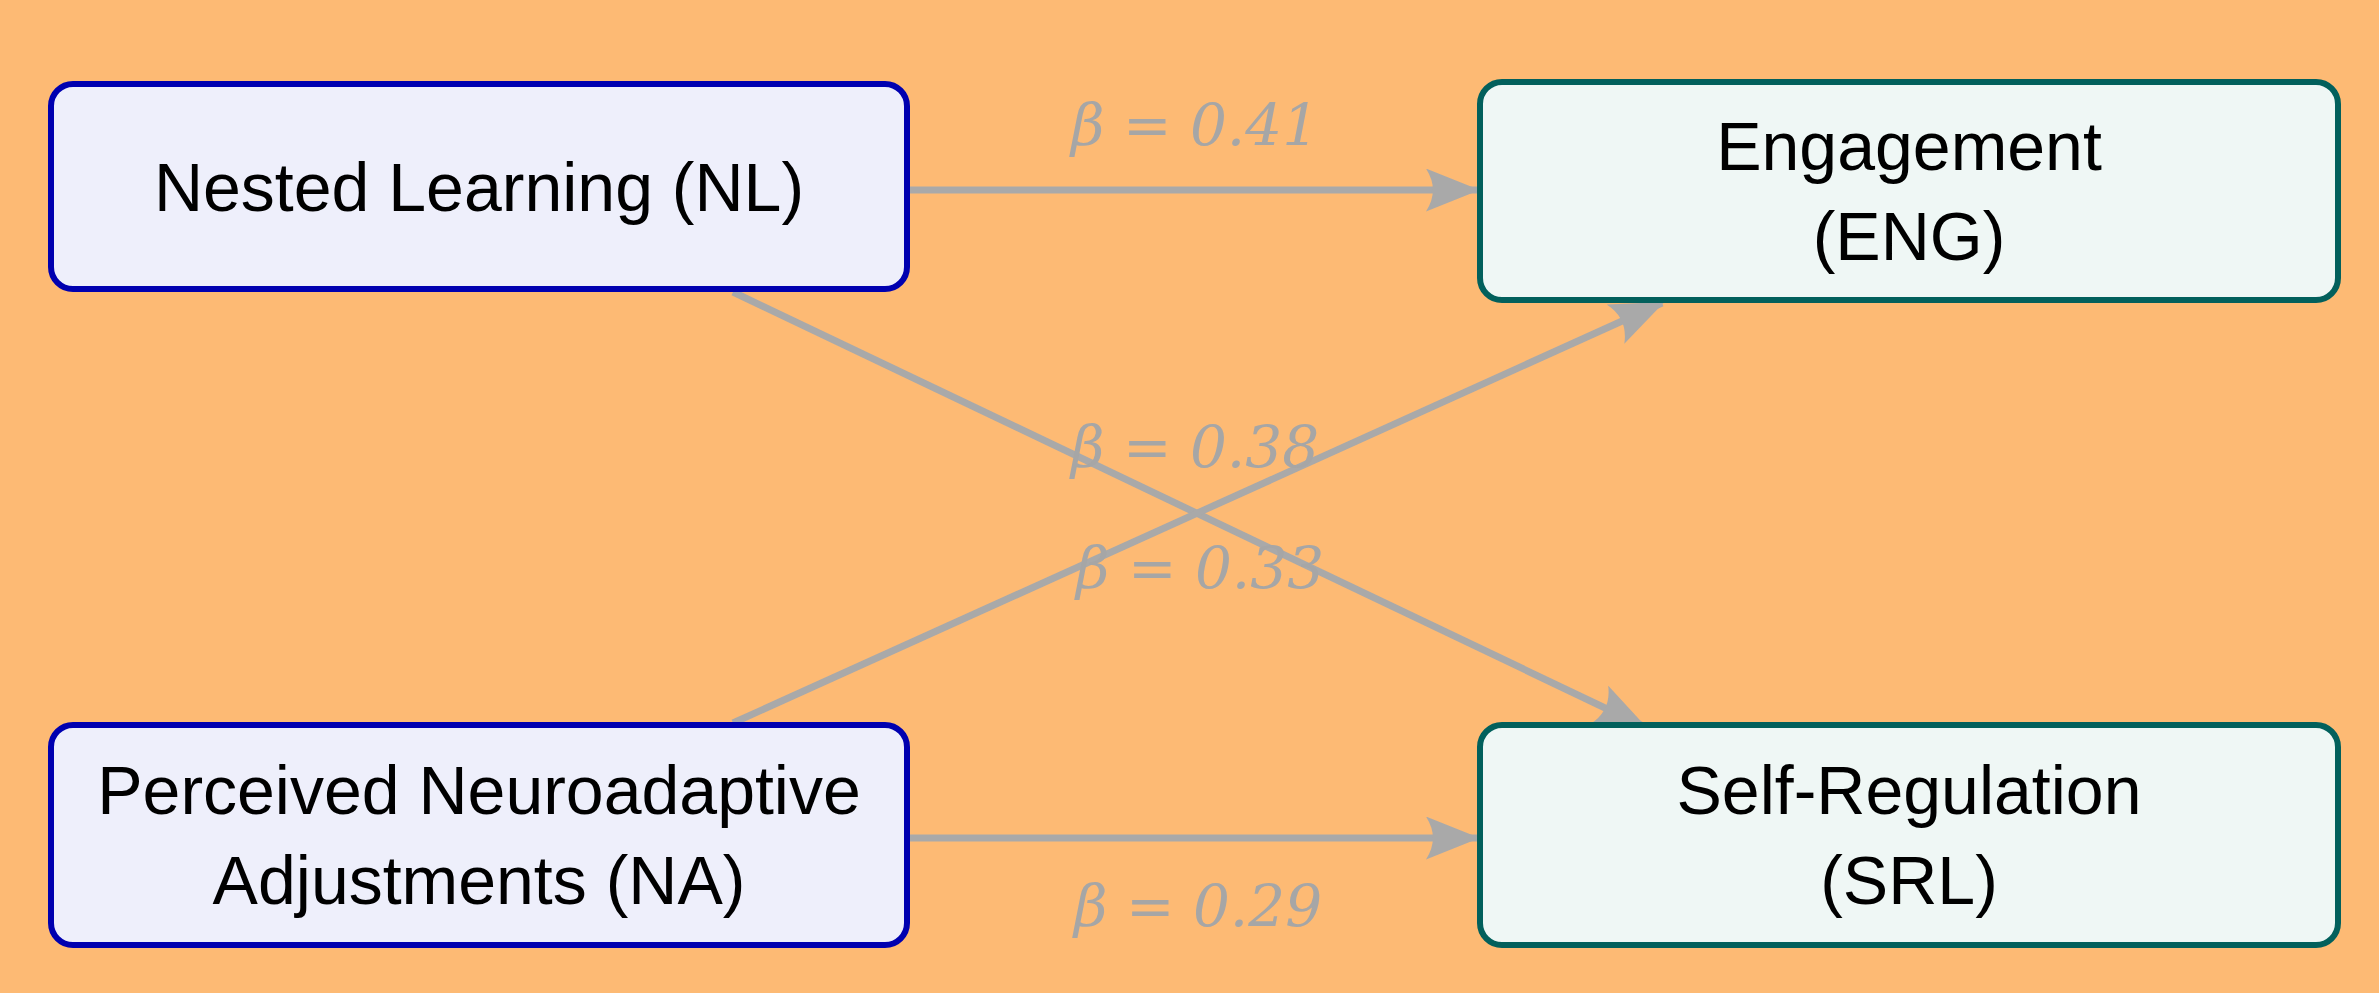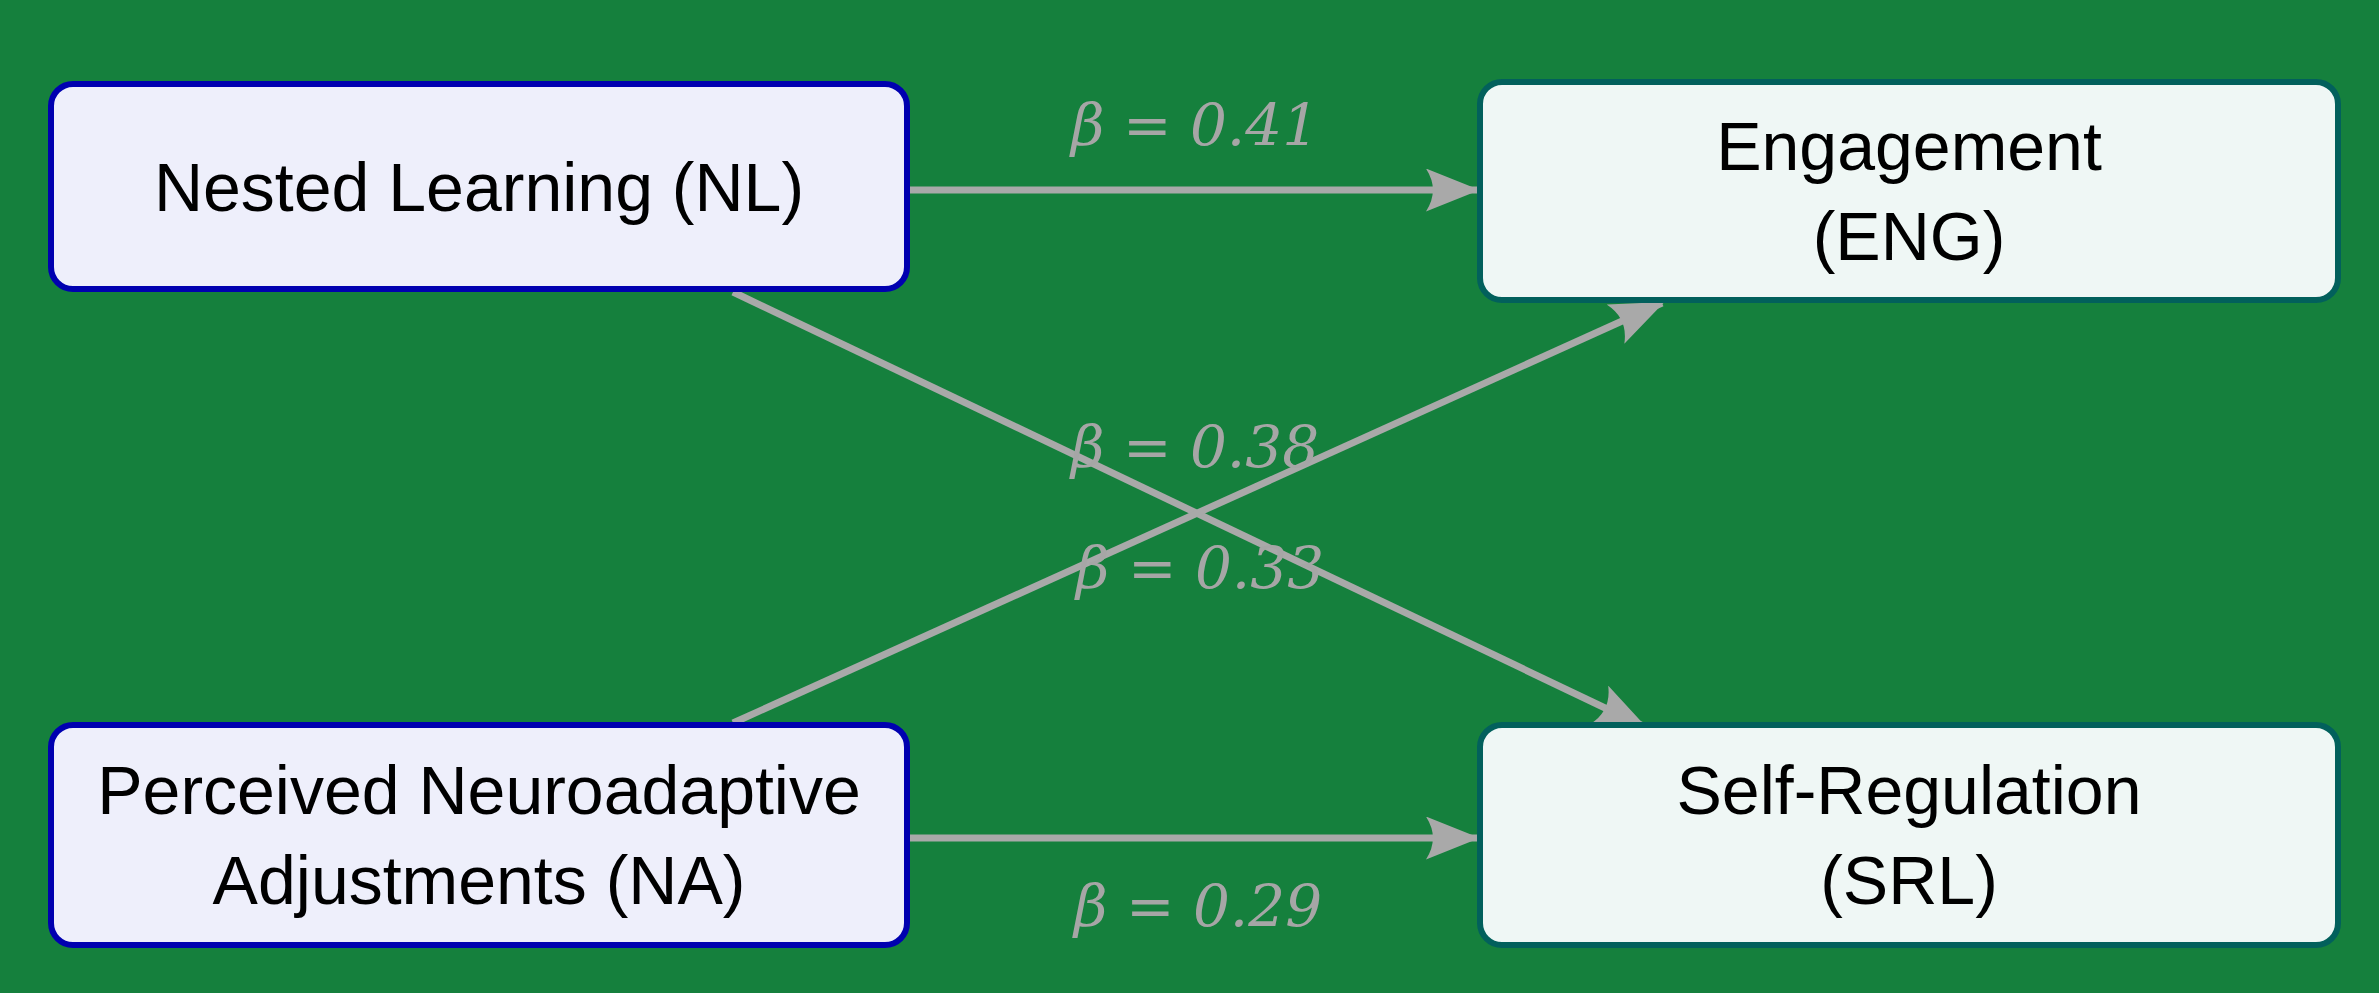--- a/index.html
+++ b/index.html
@@ -4,21 +4,21 @@
 <style>
   html, body {
     margin: 0;
     padding: 0;
     background: #ffffff;
   }
   .canvas {
     position: relative;
     width: 2379px;
     height: 993px;
-    background: #15803d;
+    background: #fdba74;
     overflow: hidden;
   }
   svg { display: block; }
   .node-box {
     stroke-width: 6px;
   }
   .node-label {
     font-family: "Liberation Sans", sans-serif;
     font-size: 68px;
     fill: #000000;

